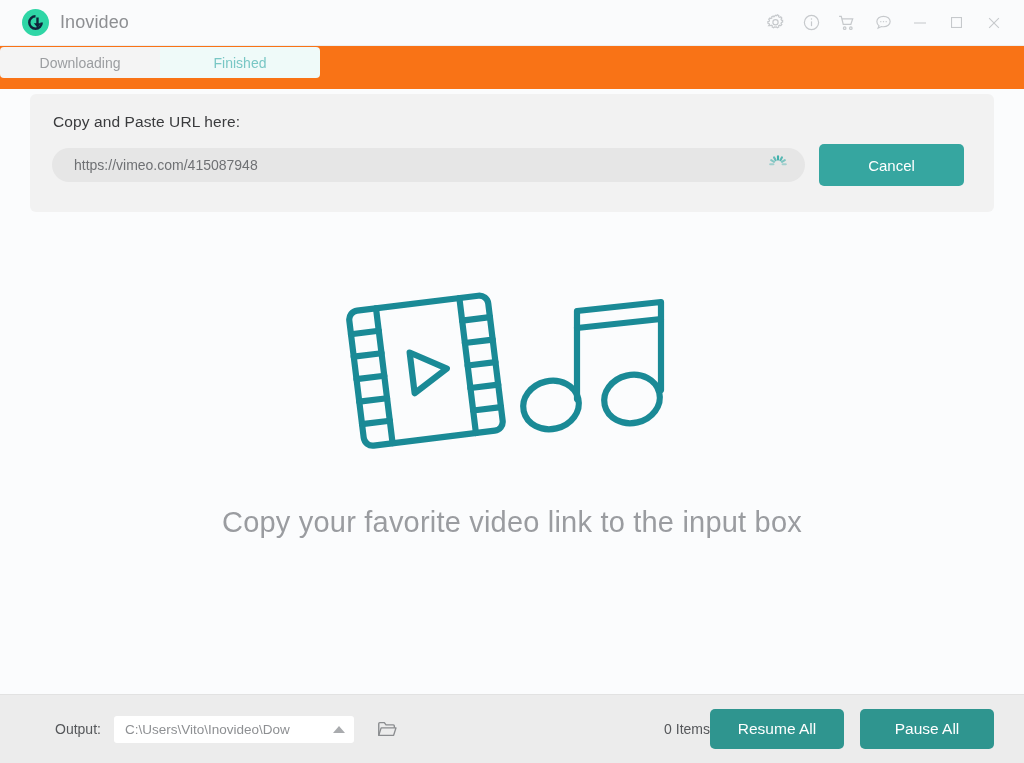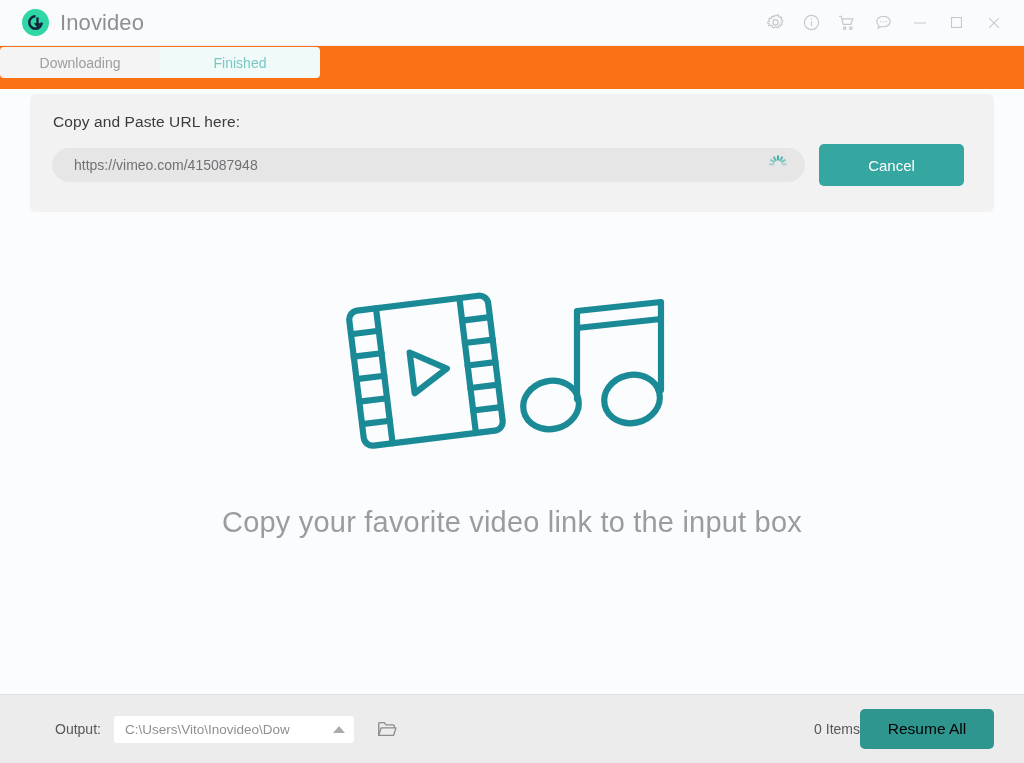--- a/index.html
+++ b/index.html
@@ -44,21 +44,21 @@
     height: 27px;
     border-radius: 50%;
     background: #2fd6a6;
     display: flex;
     align-items: center;
     justify-content: center;
     position: relative;
   }
   .logo svg { display: block; }
   .brand-title {
-    font-size: 22px;
+    font-size: 18px;
     color: #8d8f92;
     letter-spacing: .1px;
   }
   .titlebar-spacer { flex: 1 1 auto; }
   .win-icons {
     display: flex;
     align-items: center;
     gap: 0px;
   }
   .ticon {
@@ -238,21 +238,21 @@
   .bottom-spacer { flex: 1 1 auto; }
   .items-count {
     font-size: 14px;
     color: #55575a;
   }
   .btn-main {
     width: 134px;
     height: 40px;
     border-radius: 5px;
     background: #2f958f;
-    color: #000000;
+    color: #ffffff;
     border: none;
     font-size: 15.5px;
     font-family: "Liberation Sans", sans-serif;
     display: flex;
     align-items: center;
     justify-content: center;
     cursor: pointer;
   }
   .btn-main + .btn-main { margin-left: 16px; }
 </style>
@@ -398,15 +398,16 @@
       <svg width="22" height="22" viewBox="0 0 24 24" fill="none" stroke="currentColor" stroke-width="1.5" stroke-linejoin="round">
         <path d="M3 19V6.2c0-.6.5-1.1 1.1-1.1h5l1.8 2.4h8c.6 0 1.1.5 1.1 1.1v2"></path>
         <path d="M3 19l2.6-8.2h16.2L19.2 19z"></path>
       </svg>
     </div>
 
     <div class="bottom-spacer"></div>
 
     <span class="items-count">0 Items</span>
     <button class="btn-main">Resume All</button>
+    <button class="btn-main">Pause All</button>
   </div>
 
 </div>
 
 </body></html>

